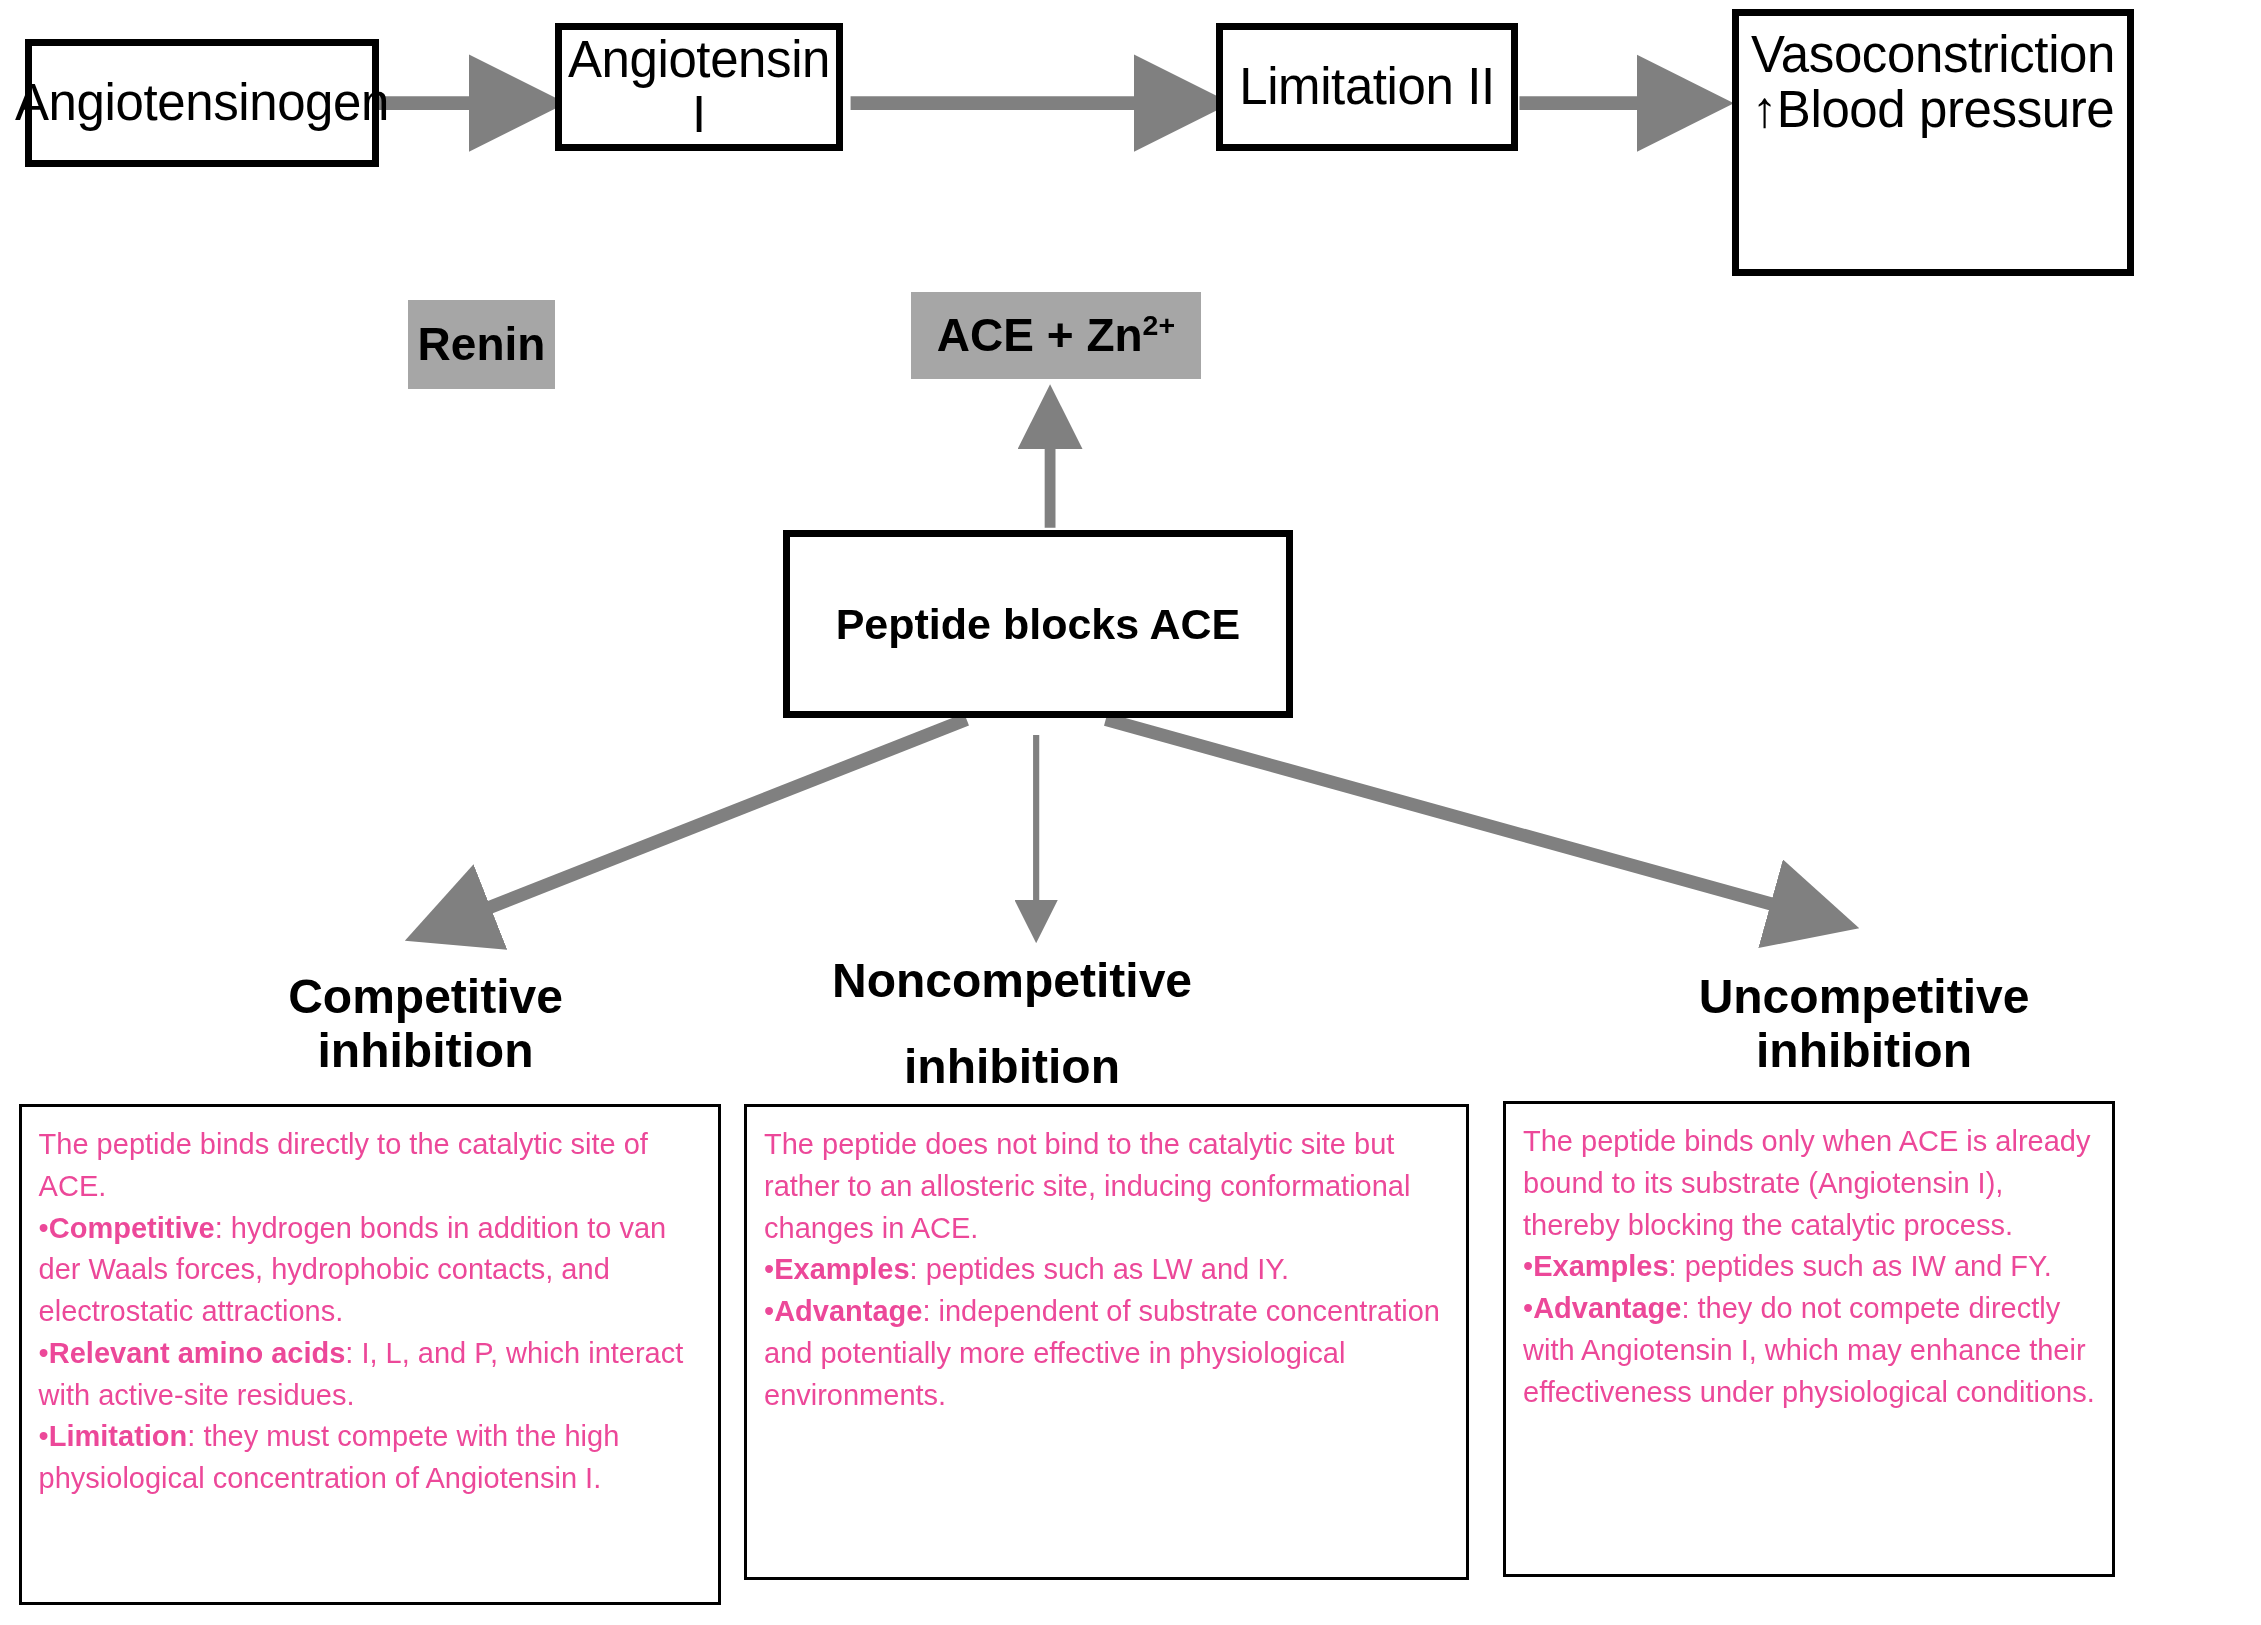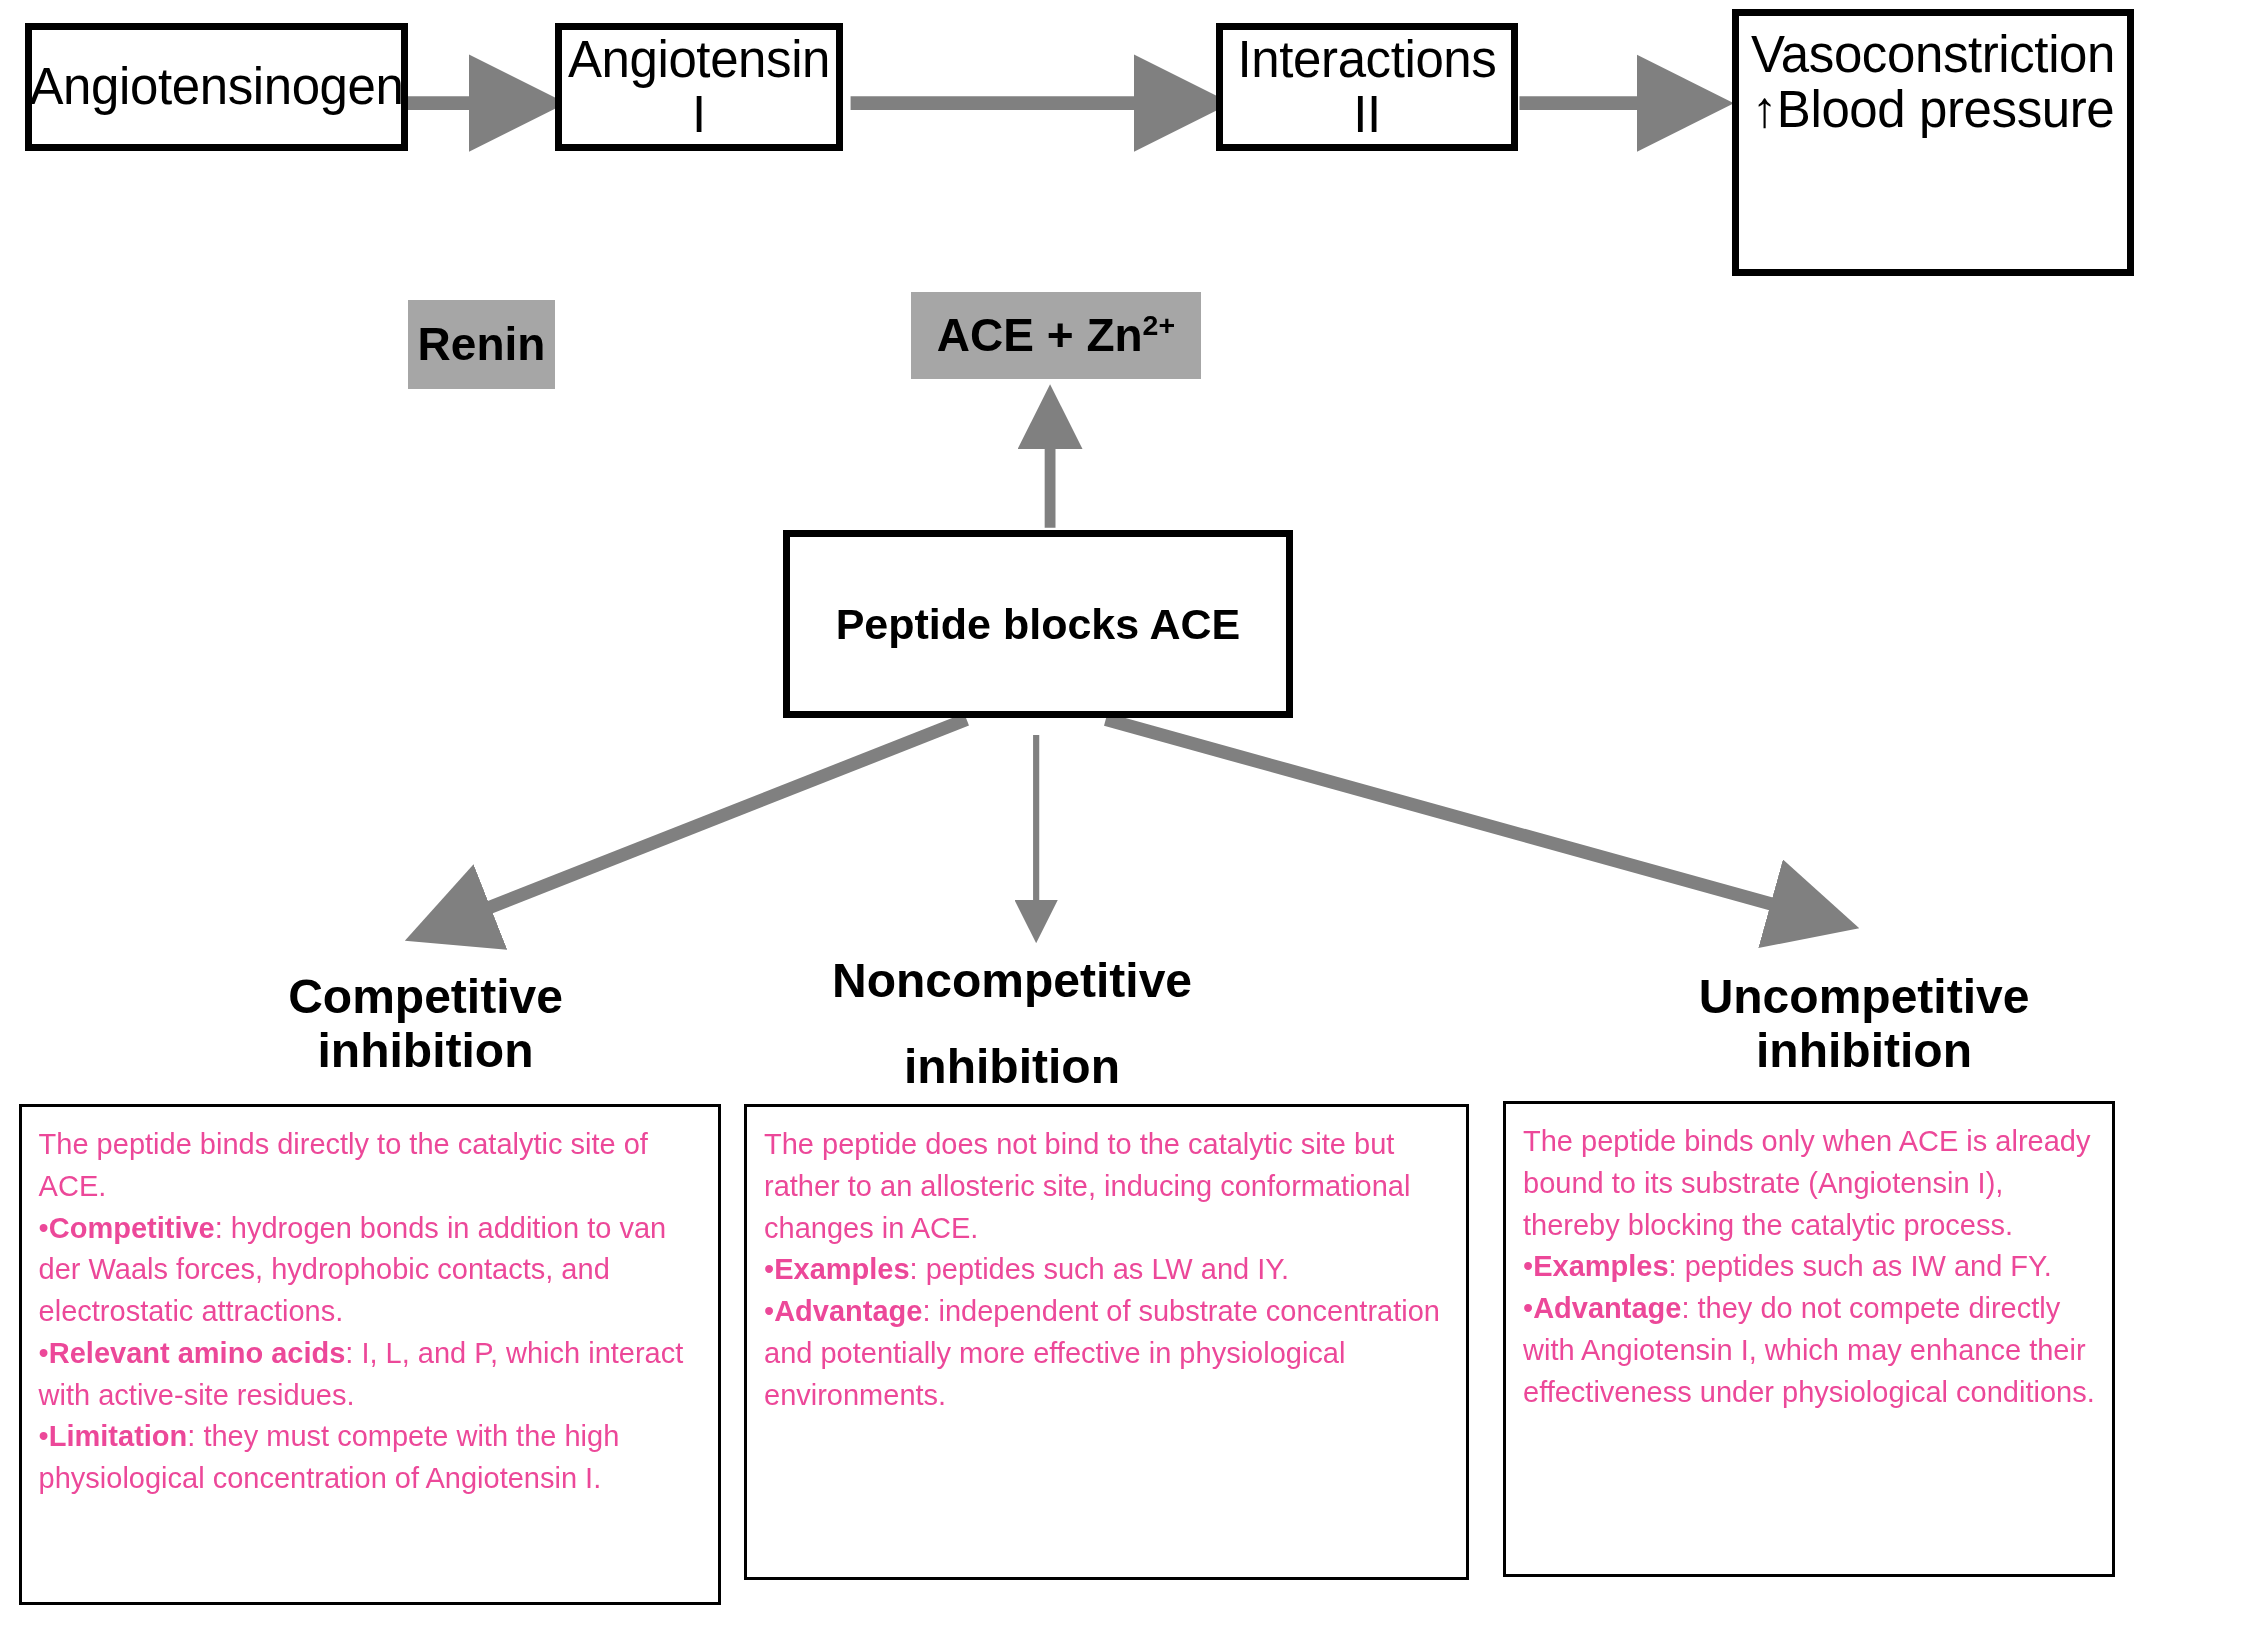--- a/index.html
+++ b/index.html
@@ -140,30 +140,30 @@
       <line x1="1250" y1="930" x2="552" y2="1205" stroke="#808080" stroke-width="17" marker-end="url(#ah)"></line>
     </g>
     <g>
       <line x1="1340" y1="950" x2="1340" y2="1205" stroke="#808080" stroke-width="8" marker-end="url(#ah)"></line>
     </g>
     <g>
       <line x1="1430" y1="930" x2="2375" y2="1192" stroke="#808080" stroke-width="17" marker-end="url(#ah)"></line>
     </g>
   </svg>
 
-  <div class="node cascade-box" style="left:25px; top:23px; width:383px; height:128px;">
+  <div class="node cascade-box" style="left:25px; top:39px; width:354px; height:128px;">
     <span>Angiotensinogen</span>
   </div>
 
   <div class="node cascade-box" style="left:555px; top:23px; width:288px; height:128px;">
     <span>Angiotensin I</span>
   </div>
 
   <div class="node cascade-box" style="left:1216px; top:23px; width:302px; height:128px;">
-    <span>Interactions II</span>
+    <span>Limitation II</span>
   </div>
 
   <div class="node cascade-box tall" style="left:1732px; top:9.3px; width:402px; height:267px;">
     <span class="two-line">
       <span>Vasoconstriction</span>
       <span>↑Blood pressure</span>
     </span>
   </div>
 
   <div class="node enzyme-chip" style="left:408px; top:300px; width:147px; height:89px;">

